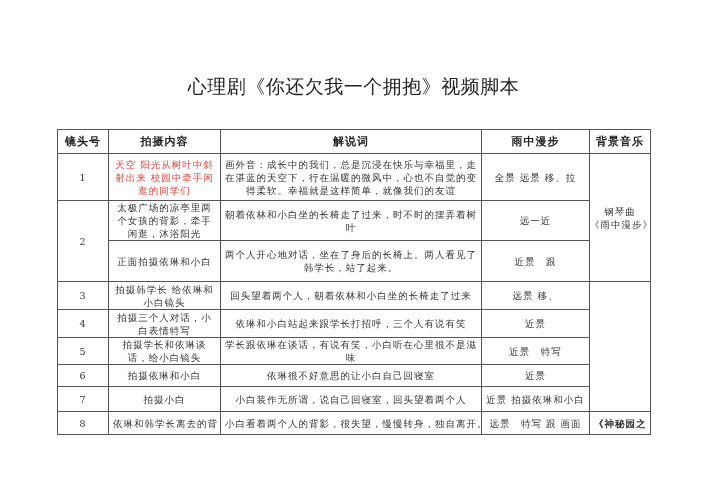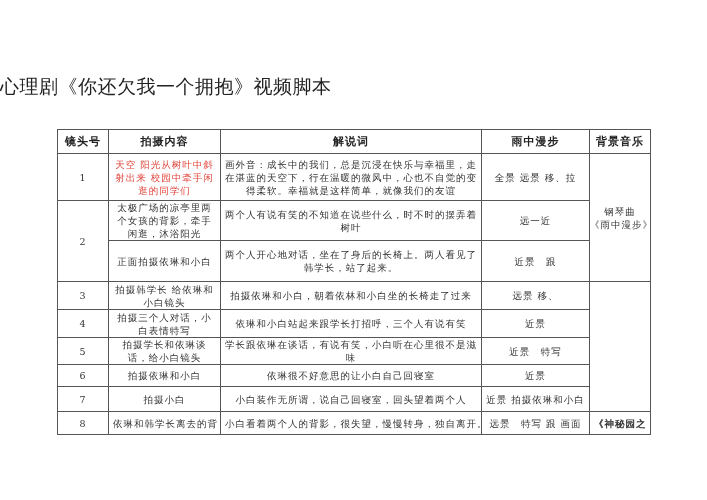--- a/index.html
+++ b/index.html
@@ -3,21 +3,21 @@
   <meta charset="utf-8">
   <style>
     html, body { margin: 0; padding: 0; background: #ffffff; }
     body {
       width: 707px; height: 500px; position: relative; overflow: hidden;
       font-family: "DejaVu Serif", "Liberation Serif", serif;
       color: #222;
     }
     .title {
       position: absolute; left: 0; width: 707px; top: 74px;
-      text-align: left; font-size: 19px; color: #222; letter-spacing: 0.5px;
+      text-align: center; font-size: 19px; color: #222; letter-spacing: 0.5px;
     }
     table.script {
       position: absolute; left: 57px; top: 129px;
       border-collapse: collapse; table-layout: fixed;
       width: 593px;
     }
     table.script td, table.script th {
       border: 1px solid #555;
       text-align: center; vertical-align: middle;
       font-size: 9.5px; line-height: 13px; padding: 0 4px;
@@ -55,34 +55,34 @@
     <td>全景 远景 移、拉</td>
     <td rowspan="3">
       <div>钢琴曲</div>
       <div style="white-space:nowrap;margin-left:-4px;margin-right:-4px;">《雨中漫步》</div>
     </td>
   </tr>
 
   <tr style="height:40px">
     <td rowspan="2">2</td>
     <td>太极广场的凉亭里两个女孩的背影，牵手闲逛，沐浴阳光</td>
-    <td>两个人有说有笑的不知道在说些什么，时不时的摆弄着树叶</td>
+    <td>朝着依林和小白坐的长椅走了过来，时不时的摆弄着树叶</td>
     <td>远一近</td>
   </tr>
 
   <tr style="height:41px">
     <td>正面拍摄依琳和小白</td>
     <td>两个人开心地对话，坐在了身后的长椅上。两人看见了韩学长，站了起来。</td>
     <td>近景　跟</td>
   </tr>
 
   <tr style="height:28px">
     <td>3</td>
     <td>拍摄韩学长 给依琳和小白镜头</td>
-    <td>拍摄依琳和小白，朝着依林和小白坐的长椅走了过来</td>
+    <td>回头望着两个人，朝着依林和小白坐的长椅走了过来</td>
     <td>远景 移、</td>
     <td rowspan="5"></td>
   </tr>
 
   <tr style="height:28px">
     <td>4</td>
     <td>拍摄三个人对话，小白表情特写</td>
     <td>依琳和小白站起来跟学长打招呼，三个人有说有笑</td>
     <td>近景</td>
   </tr>

